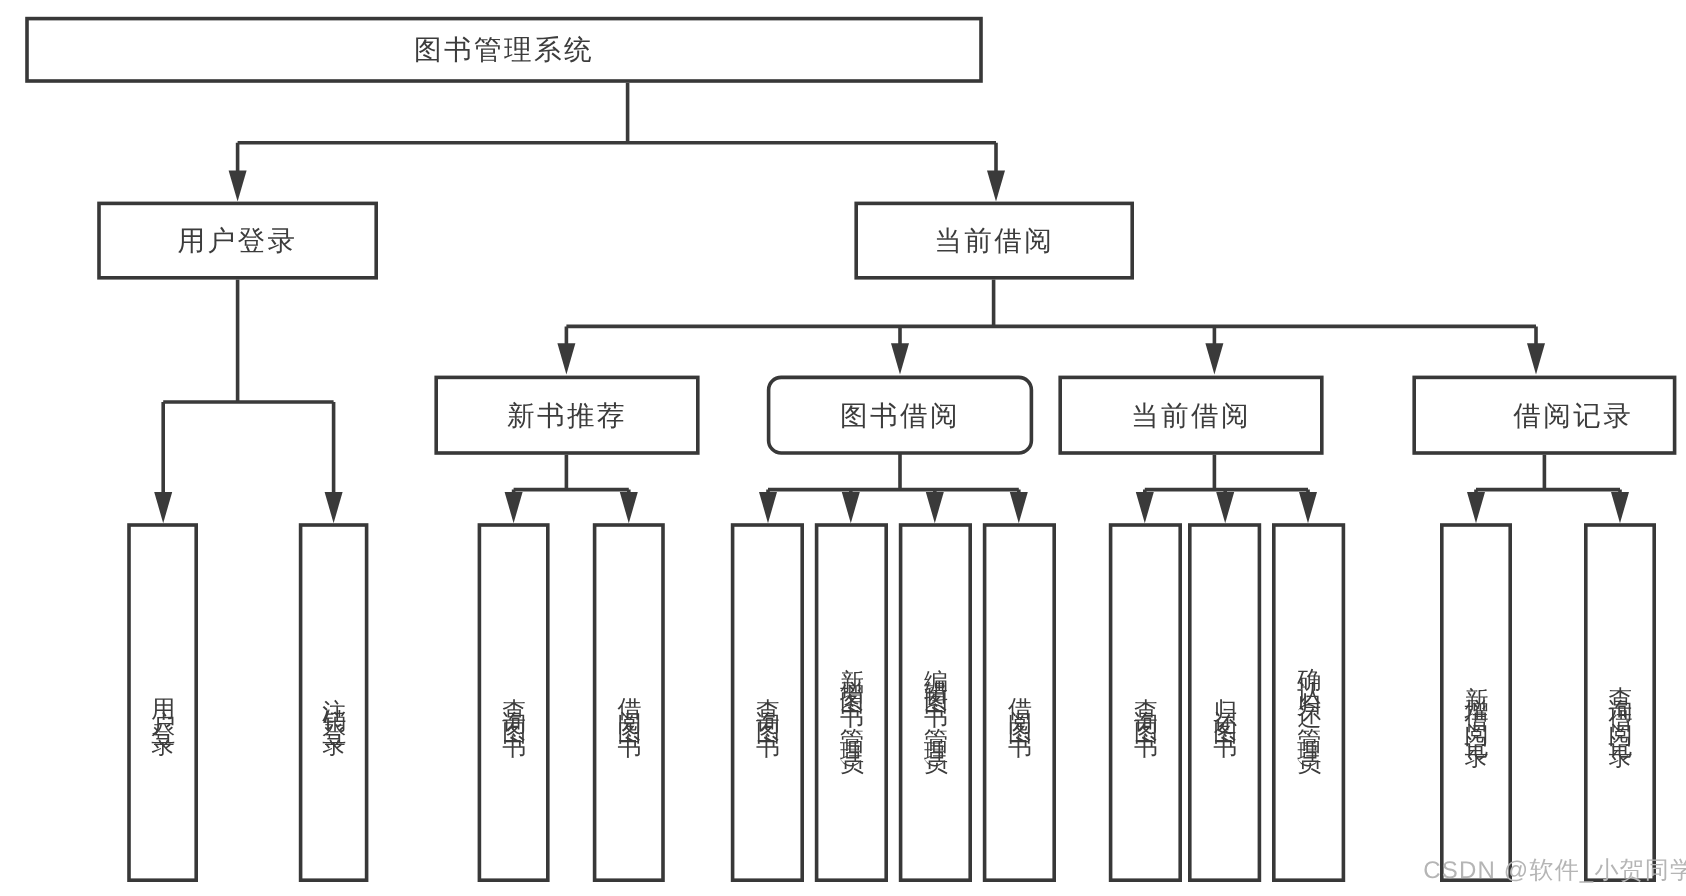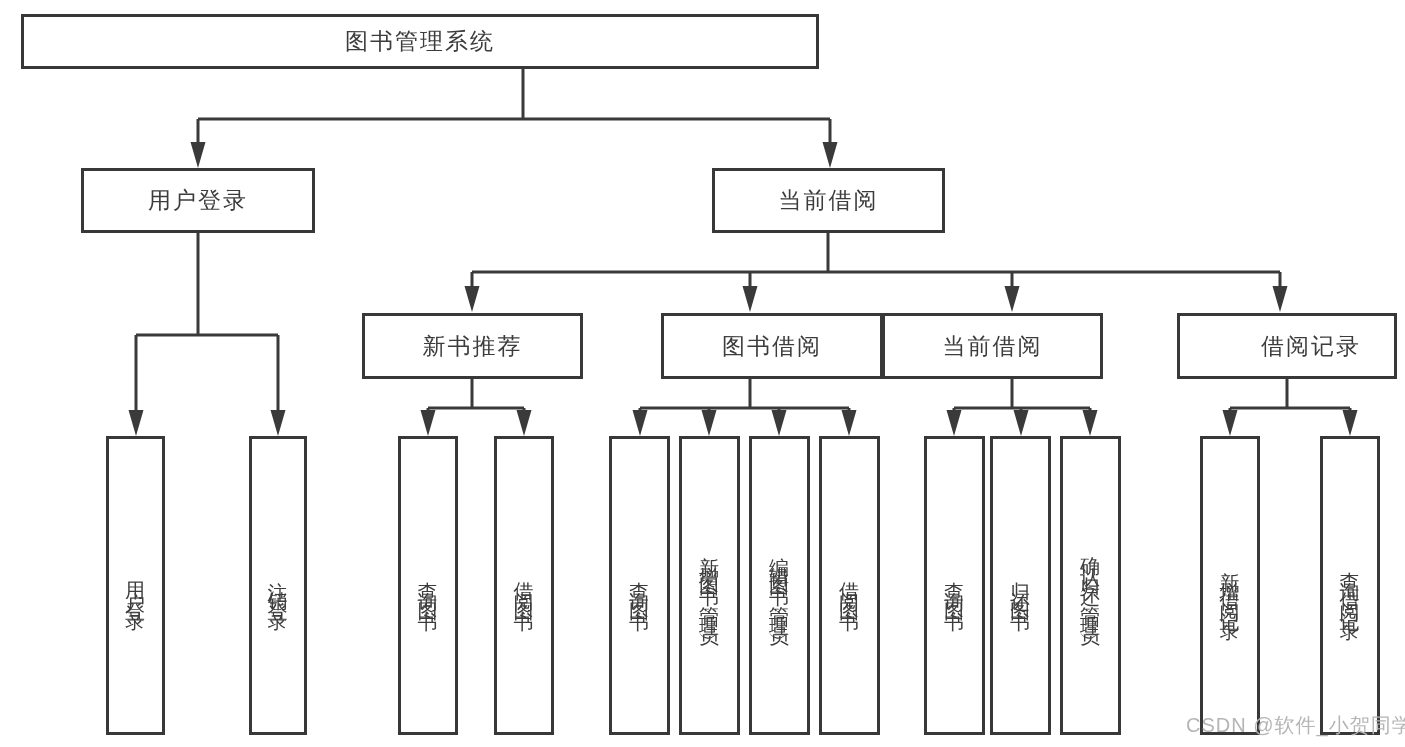--- a/index.html
+++ b/index.html
@@ -99,21 +99,21 @@
   <div class="node" style="left:81px; top:168px; width:234px; height:65px;">
     <span class="hlabel">用户登录</span>
   </div>
   <div class="node" style="left:712px; top:168px; width:233px; height:65px;">
     <span class="hlabel">当前借阅</span>
   </div>
 
   <div class="node" style="left:362px; top:313px; width:221px; height:66px;">
     <span class="hlabel">新书推荐</span>
   </div>
-  <div class="node" style="left:661px; top:313px; width:222px; height:66px;">
+  <div class="node" style="left:639px; top:313px; width:222px; height:66px;border-radius:12px;">
     <span class="hlabel">图书借阅</span>
   </div>
   <div class="node" style="left:882px; top:313px; width:221px; height:66px;">
     <span class="hlabel">当前借阅</span>
   </div>
   <div class="node" style="left:1177px; top:313px; width:220px; height:66px;padding-left:48px;">
     <span class="hlabel">借阅记录</span>
   </div>
 
   <div class="node leaf" style="left:106px; width:59px;">

